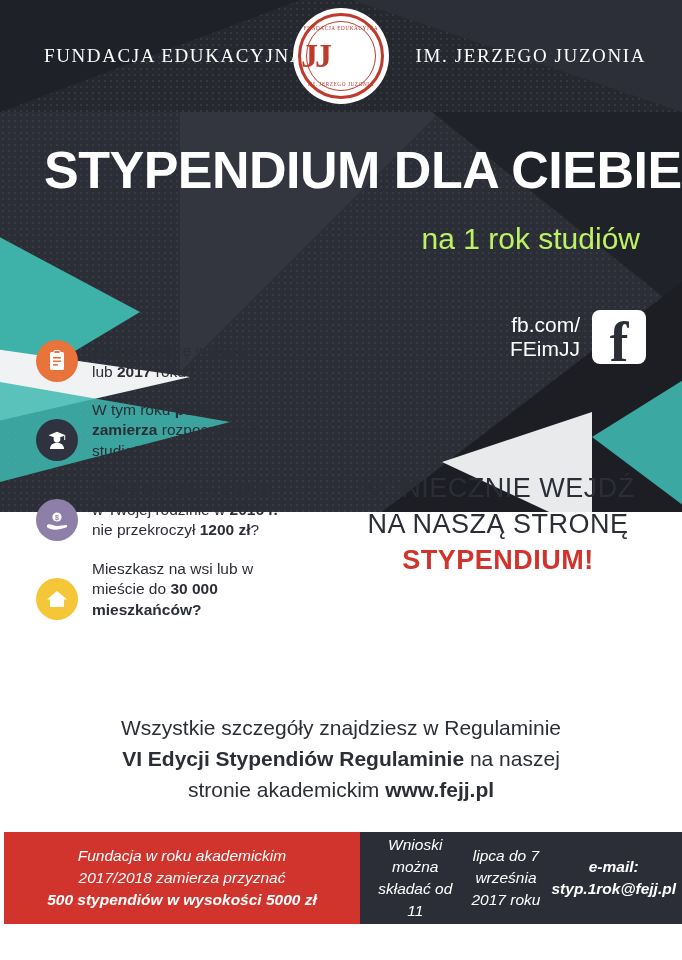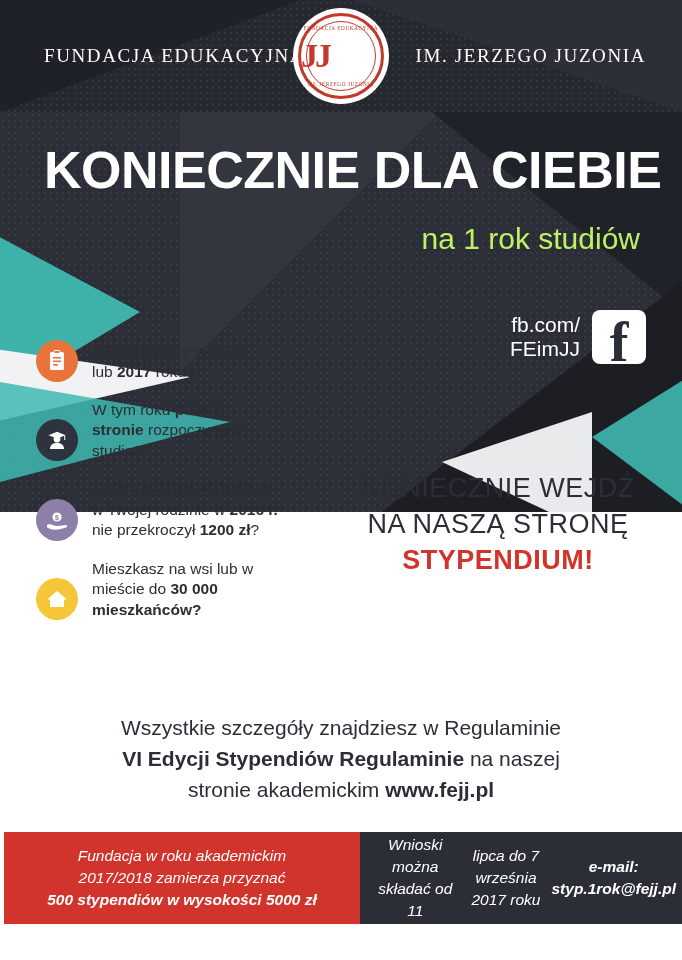--- a/index.html
+++ b/index.html
@@ -215,21 +215,21 @@
   <div class="hero">
     <div class="shard s-dark1"></div>
     <div class="shard s-dark2"></div>
     <div class="shard s-dark3"></div>
     <div class="shard s-teal1"></div>
     <div class="shard s-white1"></div>
     <div class="shard s-teal2"></div>
     <div class="shard s-teal3"></div>
     <div class="shard s-white2"></div>
 
-    <div class="hero-title">KONIECZNIE DLA CIEBIE</div>
+    <div class="hero-title">STYPENDIUM DLA CIEBIE</div>
     <div class="hero-sub">na 1 rok studiów</div>
 
     <div class="fb-wrap">
       <div class="fb-text">
         <div>fb.com/</div>
         <div>FEimJJ</div>
       </div>
       <div class="fb-badge">
         <span>f</span>
       </div>
@@ -256,21 +256,21 @@
     <div class="crit-row">
       <div class="crit-icon ic-navy">
         <svg width="22" height="22" viewBox="0 0 22 22" aria-hidden="true">
           <circle cx="11" cy="10" r="3.4" fill="#ffffff"></circle>
           <path d="M4 20c0-4 3.2-6.2 7-6.2S18 16 18 20z" fill="#ffffff"></path>
           <path d="M2.5 6.2 11 2.8l8.5 3.4L11 9.6z" fill="#ffffff"></path>
           <rect x="18.2" y="6.4" width="1" height="4.6" fill="#ffffff"></rect>
         </svg>
       </div>
       <div class="crit-text">
-        W tym roku <b>po raz</b><br><b>stronie</b> rozpoczynasz<br>studia?
+        W tym roku <b>po raz</b><br><b>zamierza</b> rozpoczynasz<br>studia?
       </div>
     </div>
 
     <div class="crit-row">
       <div class="crit-icon ic-purple">
         <svg width="24" height="22" viewBox="0 0 24 22" aria-hidden="true">
           <circle cx="12" cy="8" r="4.6" fill="#ffffff"></circle>
           <text x="12" y="11.4" font-size="7" text-anchor="middle" fill="#8d7fa8" font-family="Liberation Sans, sans-serif" font-weight="bold">$</text>
           <path d="M2 16c3-2 6 1 10 1s6-1 9-1c1.6 0 1.6 2 0 2.6-3 1.2-7 2.2-11 2.2-3 0-6-1.4-8-2.6z" fill="#ffffff"></path>
         </svg>

